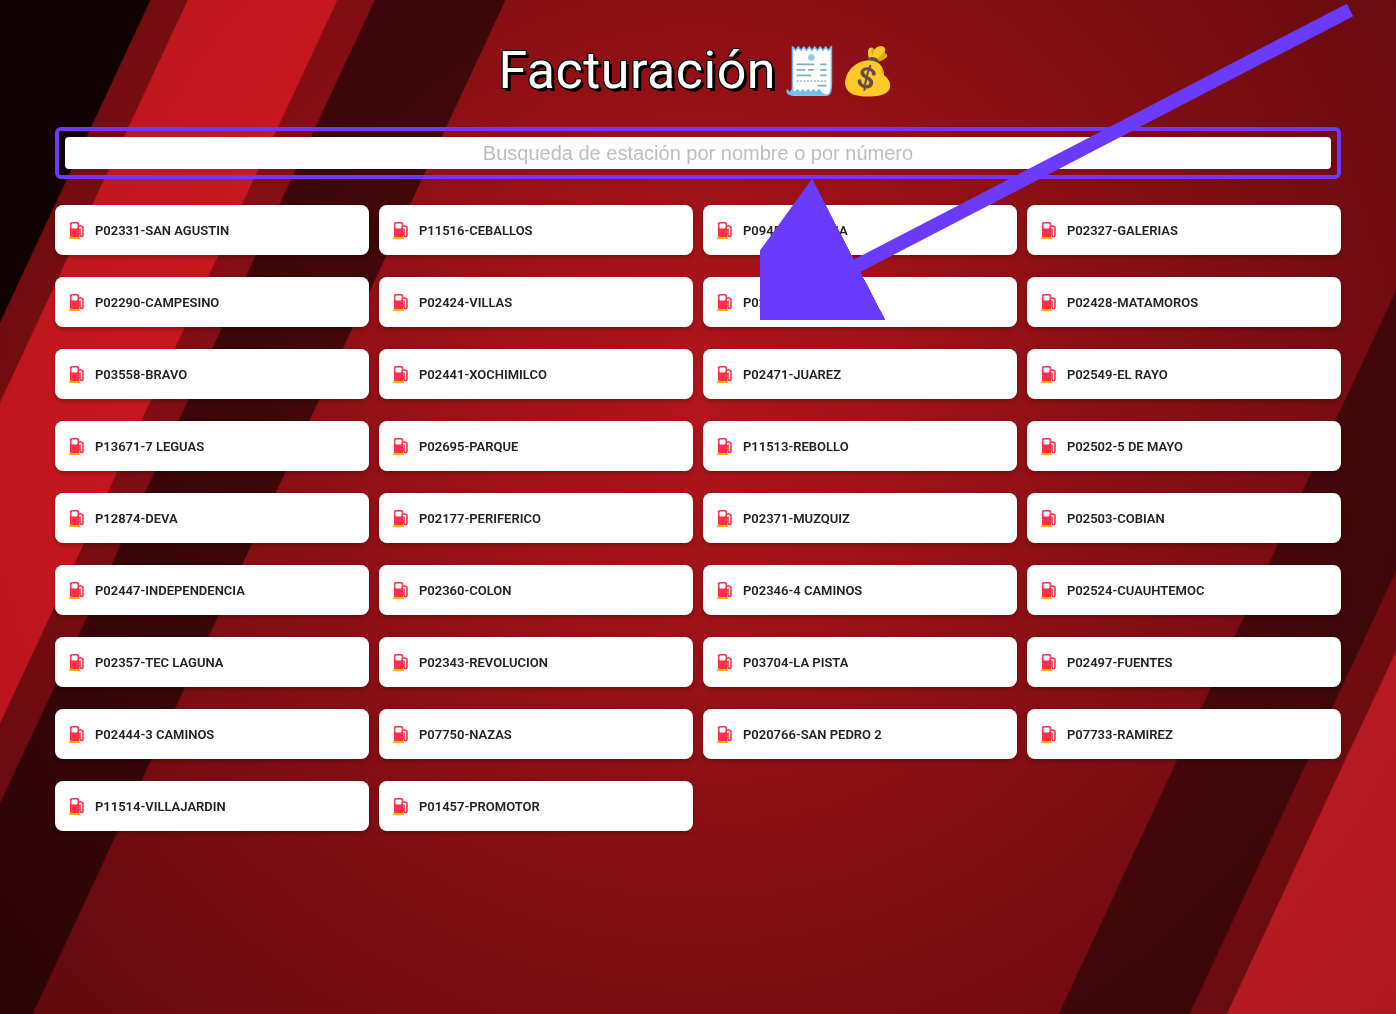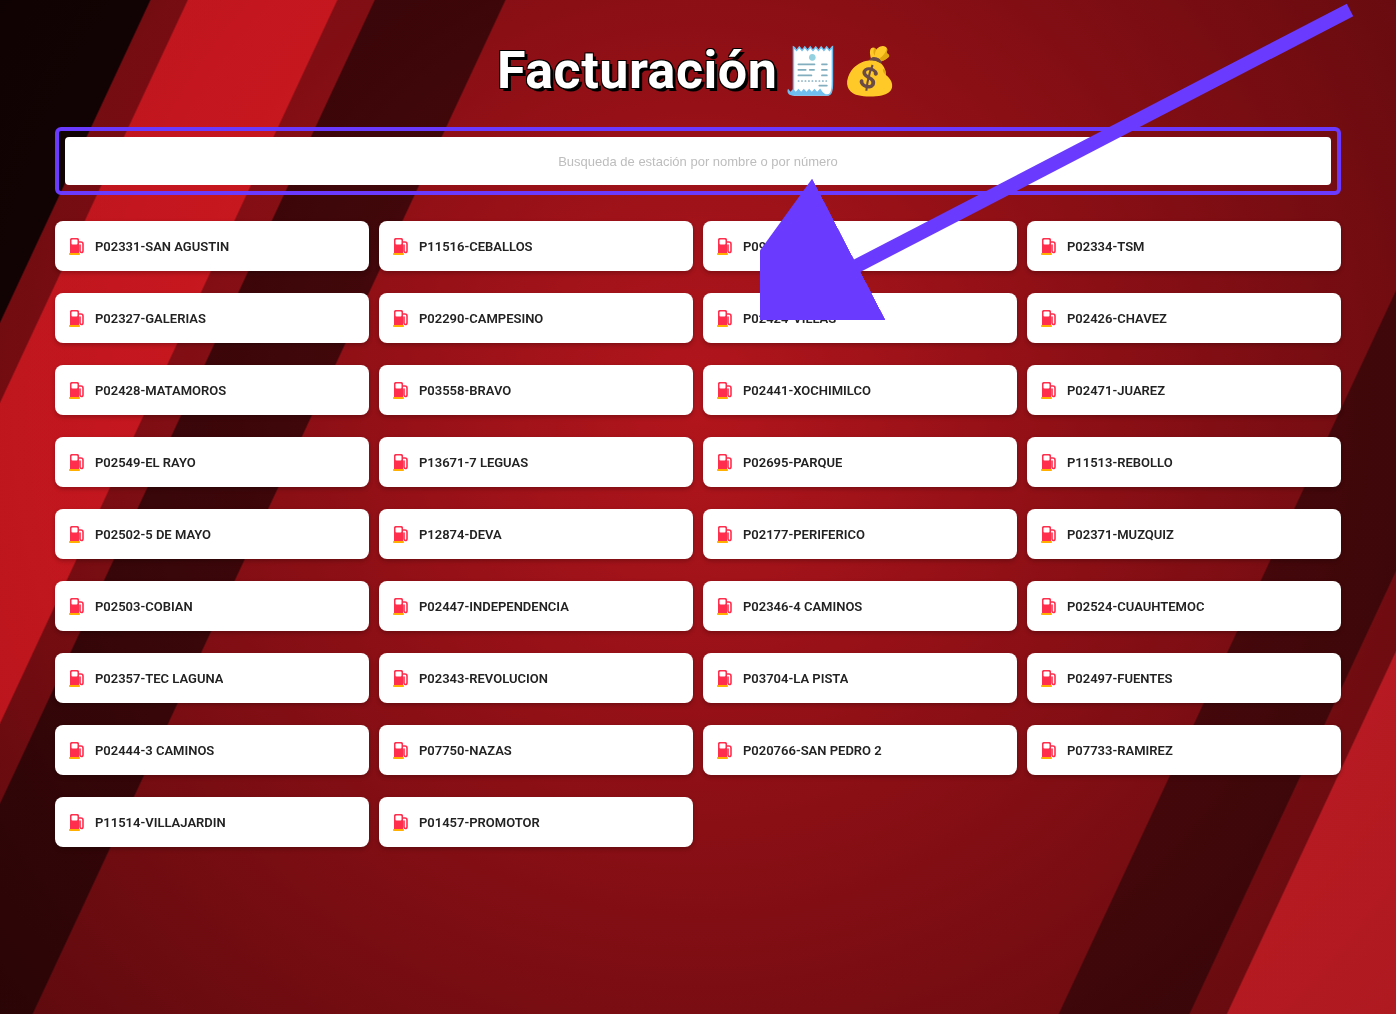--- a/index.html
+++ b/index.html
@@ -25,21 +25,21 @@
   }
   .wrap {
     position: relative;
     z-index: 1;
     padding: 40px 55px 20px;
   }
   h1.title {
     text-align: center;
     color: #fff;
     font-size: 52px;
-    font-weight: 700;
+    font-weight: 400;
     letter-spacing: 0.5px;
     text-shadow: 3px 3px 0 #000, -1px -1px 0 #000, 1px -1px 0 #000, -1px 1px 0 #000;
     display: flex;
     align-items: center;
     justify-content: center;
     gap: 6px;
     margin-bottom: 26px;
   }
   .title-emoji {
     font-size: 46px;
@@ -49,26 +49,26 @@
     align-items: flex-end;
   }
   .search-outline {
     border: 4px solid #6a3bff;
     border-radius: 6px;
     padding: 6px;
     margin-bottom: 26px;
   }
   .search-input {
     width: 100%;
-    height: 48px;
+    height: 32px;
     border: none;
     border-radius: 4px;
     background: #fff;
     text-align: center;
-    font-size: 13px;
+    font-size: 20px;
     color: #555;
     outline: none;
   }
   .search-input::placeholder { color: #bdbdbd; }
   .grid {
     display: grid;
     grid-template-columns: repeat(4, 1fr);
     gap: 22px 10px;
   }
   .card {
@@ -149,31 +149,20 @@
       </div>
       <div class="card">
         <span class="pump-icon">
   <svg width="16" height="18" viewBox="0 0 16 18">
     <rect x="1" y="1" width="9" height="16" rx="1.5" fill="#ff2e4d"></rect>
     <rect x="2.5" y="2.5" width="6" height="5" rx="1" fill="#fff"></rect>
     <path d="M10 5 h2 a2 2 0 0 1 2 2 v7 a1.5 1.5 0 0 1 -3 0 v-6" fill="none" stroke="#ff2e4d" stroke-width="1.6" stroke-linecap="round"></path>
     <rect x="0" y="16" width="11" height="2" rx="0.8" fill="#ffb000"></rect>
   </svg>
 </span>
-        <span class="card-label">P02334-TSM</span>
-      </div>
-      <div class="card">
-        <span class="pump-icon">
-  <svg width="16" height="18" viewBox="0 0 16 18">
-    <rect x="1" y="1" width="9" height="16" rx="1.5" fill="#ff2e4d"></rect>
-    <rect x="2.5" y="2.5" width="6" height="5" rx="1" fill="#fff"></rect>
-    <path d="M10 5 h2 a2 2 0 0 1 2 2 v7 a1.5 1.5 0 0 1 -3 0 v-6" fill="none" stroke="#ff2e4d" stroke-width="1.6" stroke-linecap="round"></path>
-    <rect x="0" y="16" width="11" height="2" rx="0.8" fill="#ffb000"></rect>
-  </svg>
-</span>
         <span class="card-label">P02327-GALERIAS</span>
       </div>
       <div class="card">
         <span class="pump-icon">
   <svg width="16" height="18" viewBox="0 0 16 18">
     <rect x="1" y="1" width="9" height="16" rx="1.5" fill="#ff2e4d"></rect>
     <rect x="2.5" y="2.5" width="6" height="5" rx="1" fill="#fff"></rect>
     <path d="M10 5 h2 a2 2 0 0 1 2 2 v7 a1.5 1.5 0 0 1 -3 0 v-6" fill="none" stroke="#ff2e4d" stroke-width="1.6" stroke-linecap="round"></path>
     <rect x="0" y="16" width="11" height="2" rx="0.8" fill="#ffb000"></rect>
   </svg>
@@ -348,20 +337,31 @@
       <div class="card">
         <span class="pump-icon">
   <svg width="16" height="18" viewBox="0 0 16 18">
     <rect x="1" y="1" width="9" height="16" rx="1.5" fill="#ff2e4d"></rect>
     <rect x="2.5" y="2.5" width="6" height="5" rx="1" fill="#fff"></rect>
     <path d="M10 5 h2 a2 2 0 0 1 2 2 v7 a1.5 1.5 0 0 1 -3 0 v-6" fill="none" stroke="#ff2e4d" stroke-width="1.6" stroke-linecap="round"></path>
     <rect x="0" y="16" width="11" height="2" rx="0.8" fill="#ffb000"></rect>
   </svg>
 </span>
         <span class="card-label">P02447-INDEPENDENCIA</span>
+      </div>
+      <div class="card">
+        <span class="pump-icon">
+  <svg width="16" height="18" viewBox="0 0 16 18">
+    <rect x="1" y="1" width="9" height="16" rx="1.5" fill="#ff2e4d"></rect>
+    <rect x="2.5" y="2.5" width="6" height="5" rx="1" fill="#fff"></rect>
+    <path d="M10 5 h2 a2 2 0 0 1 2 2 v7 a1.5 1.5 0 0 1 -3 0 v-6" fill="none" stroke="#ff2e4d" stroke-width="1.6" stroke-linecap="round"></path>
+    <rect x="0" y="16" width="11" height="2" rx="0.8" fill="#ffb000"></rect>
+  </svg>
+</span>
+        <span class="card-label">P02360-COLON</span>
       </div>
       <div class="card">
         <span class="pump-icon">
   <svg width="16" height="18" viewBox="0 0 16 18">
     <rect x="1" y="1" width="9" height="16" rx="1.5" fill="#ff2e4d"></rect>
     <rect x="2.5" y="2.5" width="6" height="5" rx="1" fill="#fff"></rect>
     <path d="M10 5 h2 a2 2 0 0 1 2 2 v7 a1.5 1.5 0 0 1 -3 0 v-6" fill="none" stroke="#ff2e4d" stroke-width="1.6" stroke-linecap="round"></path>
     <rect x="0" y="16" width="11" height="2" rx="0.8" fill="#ffb000"></rect>
   </svg>
 </span>

